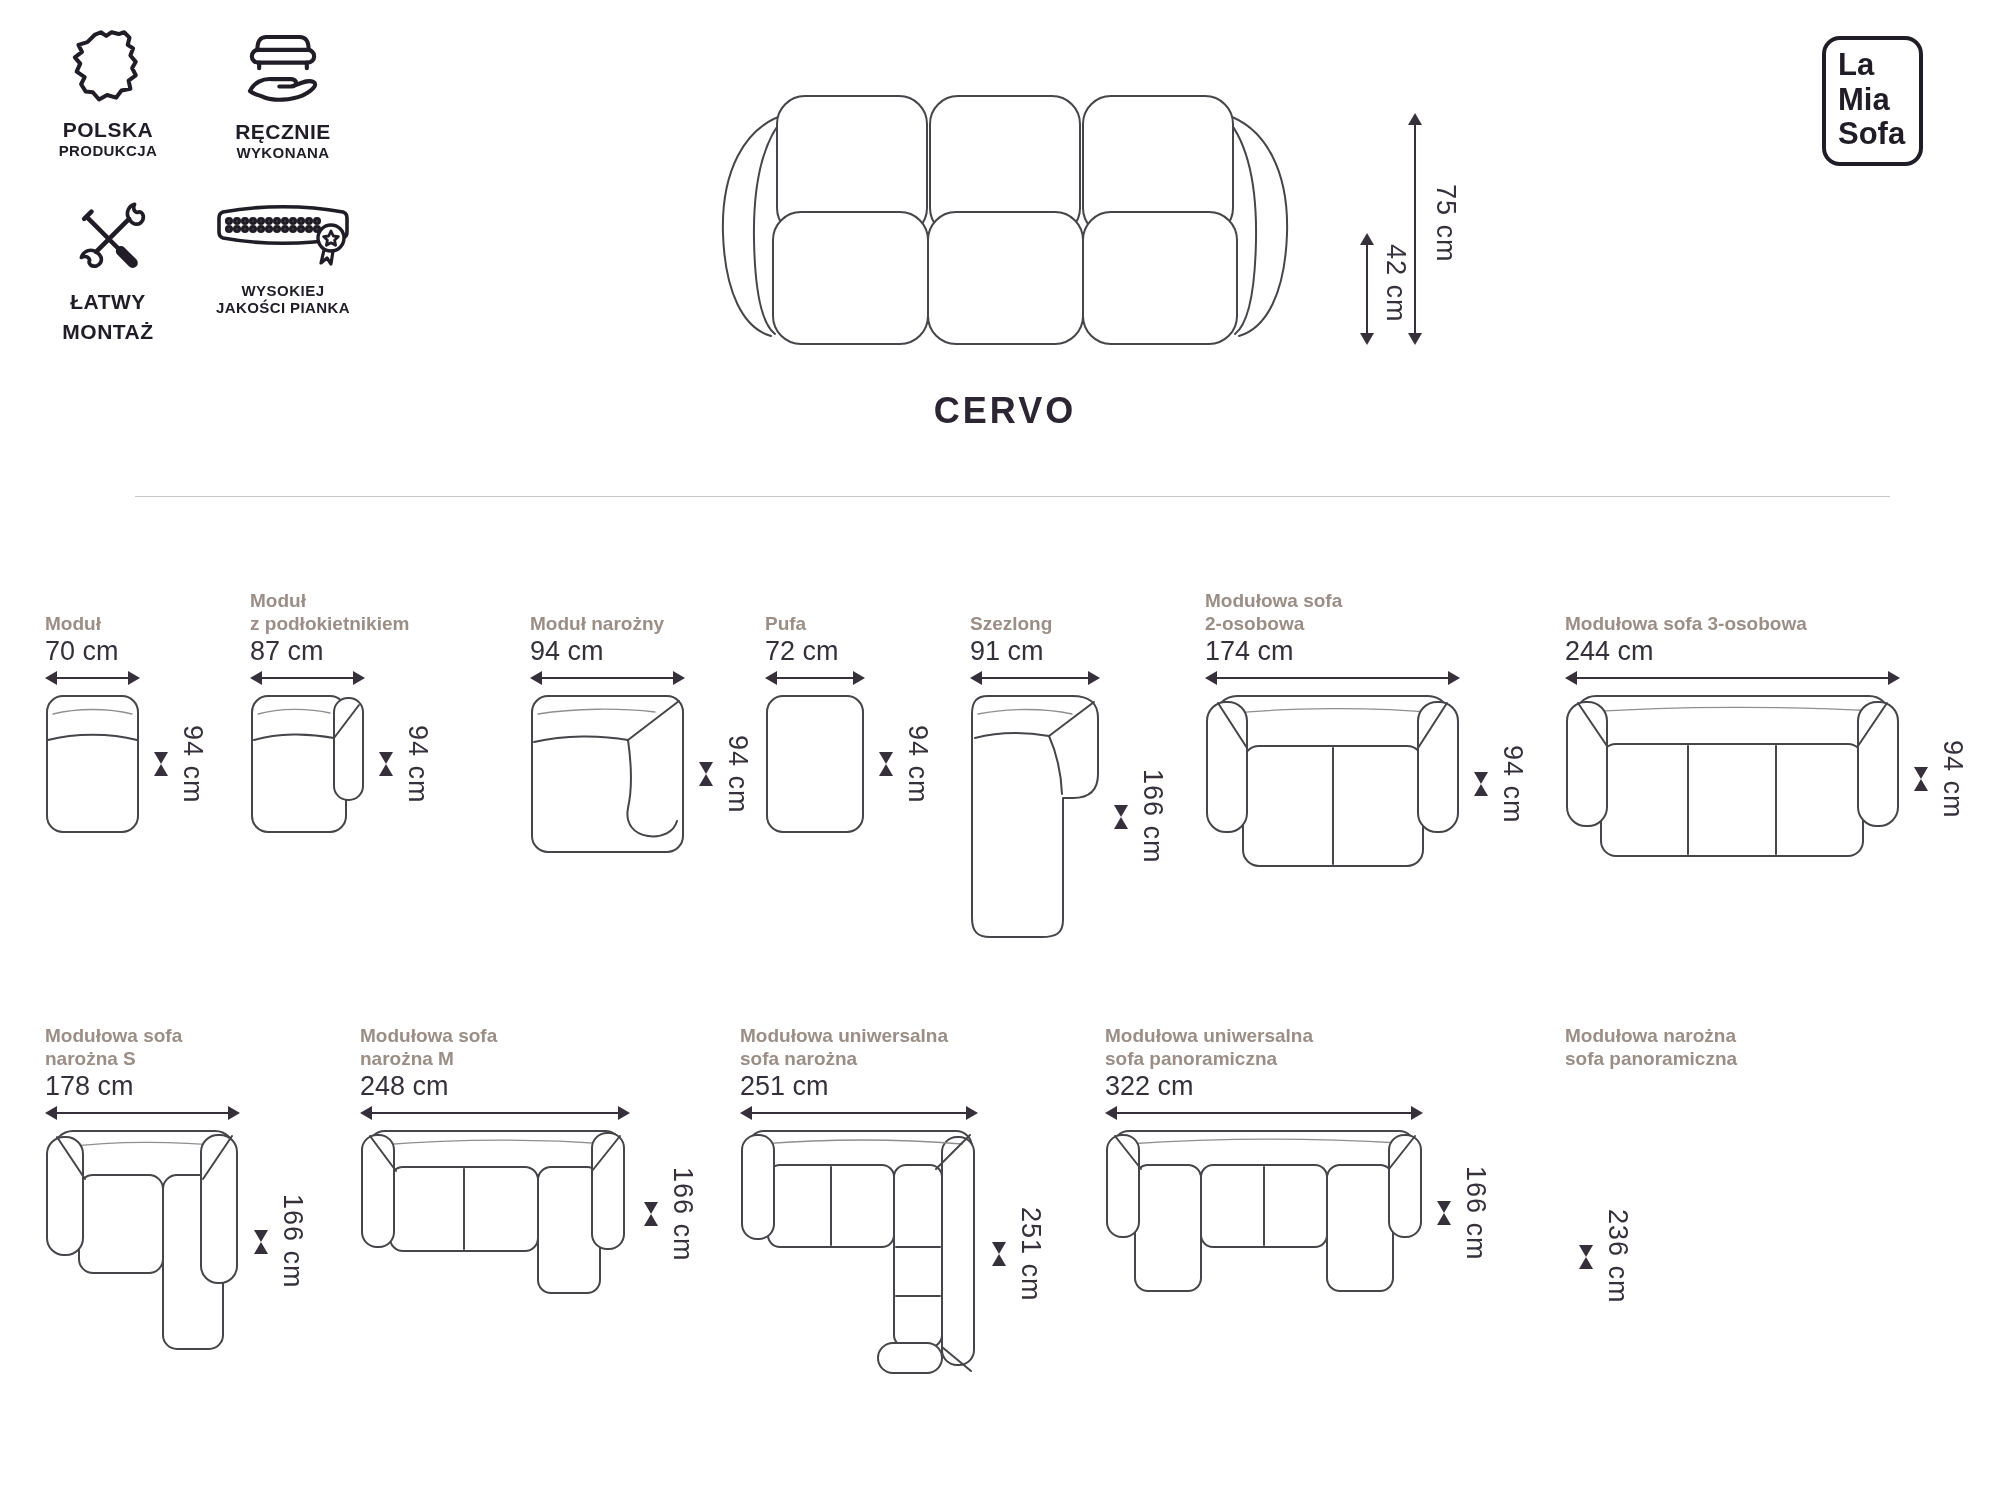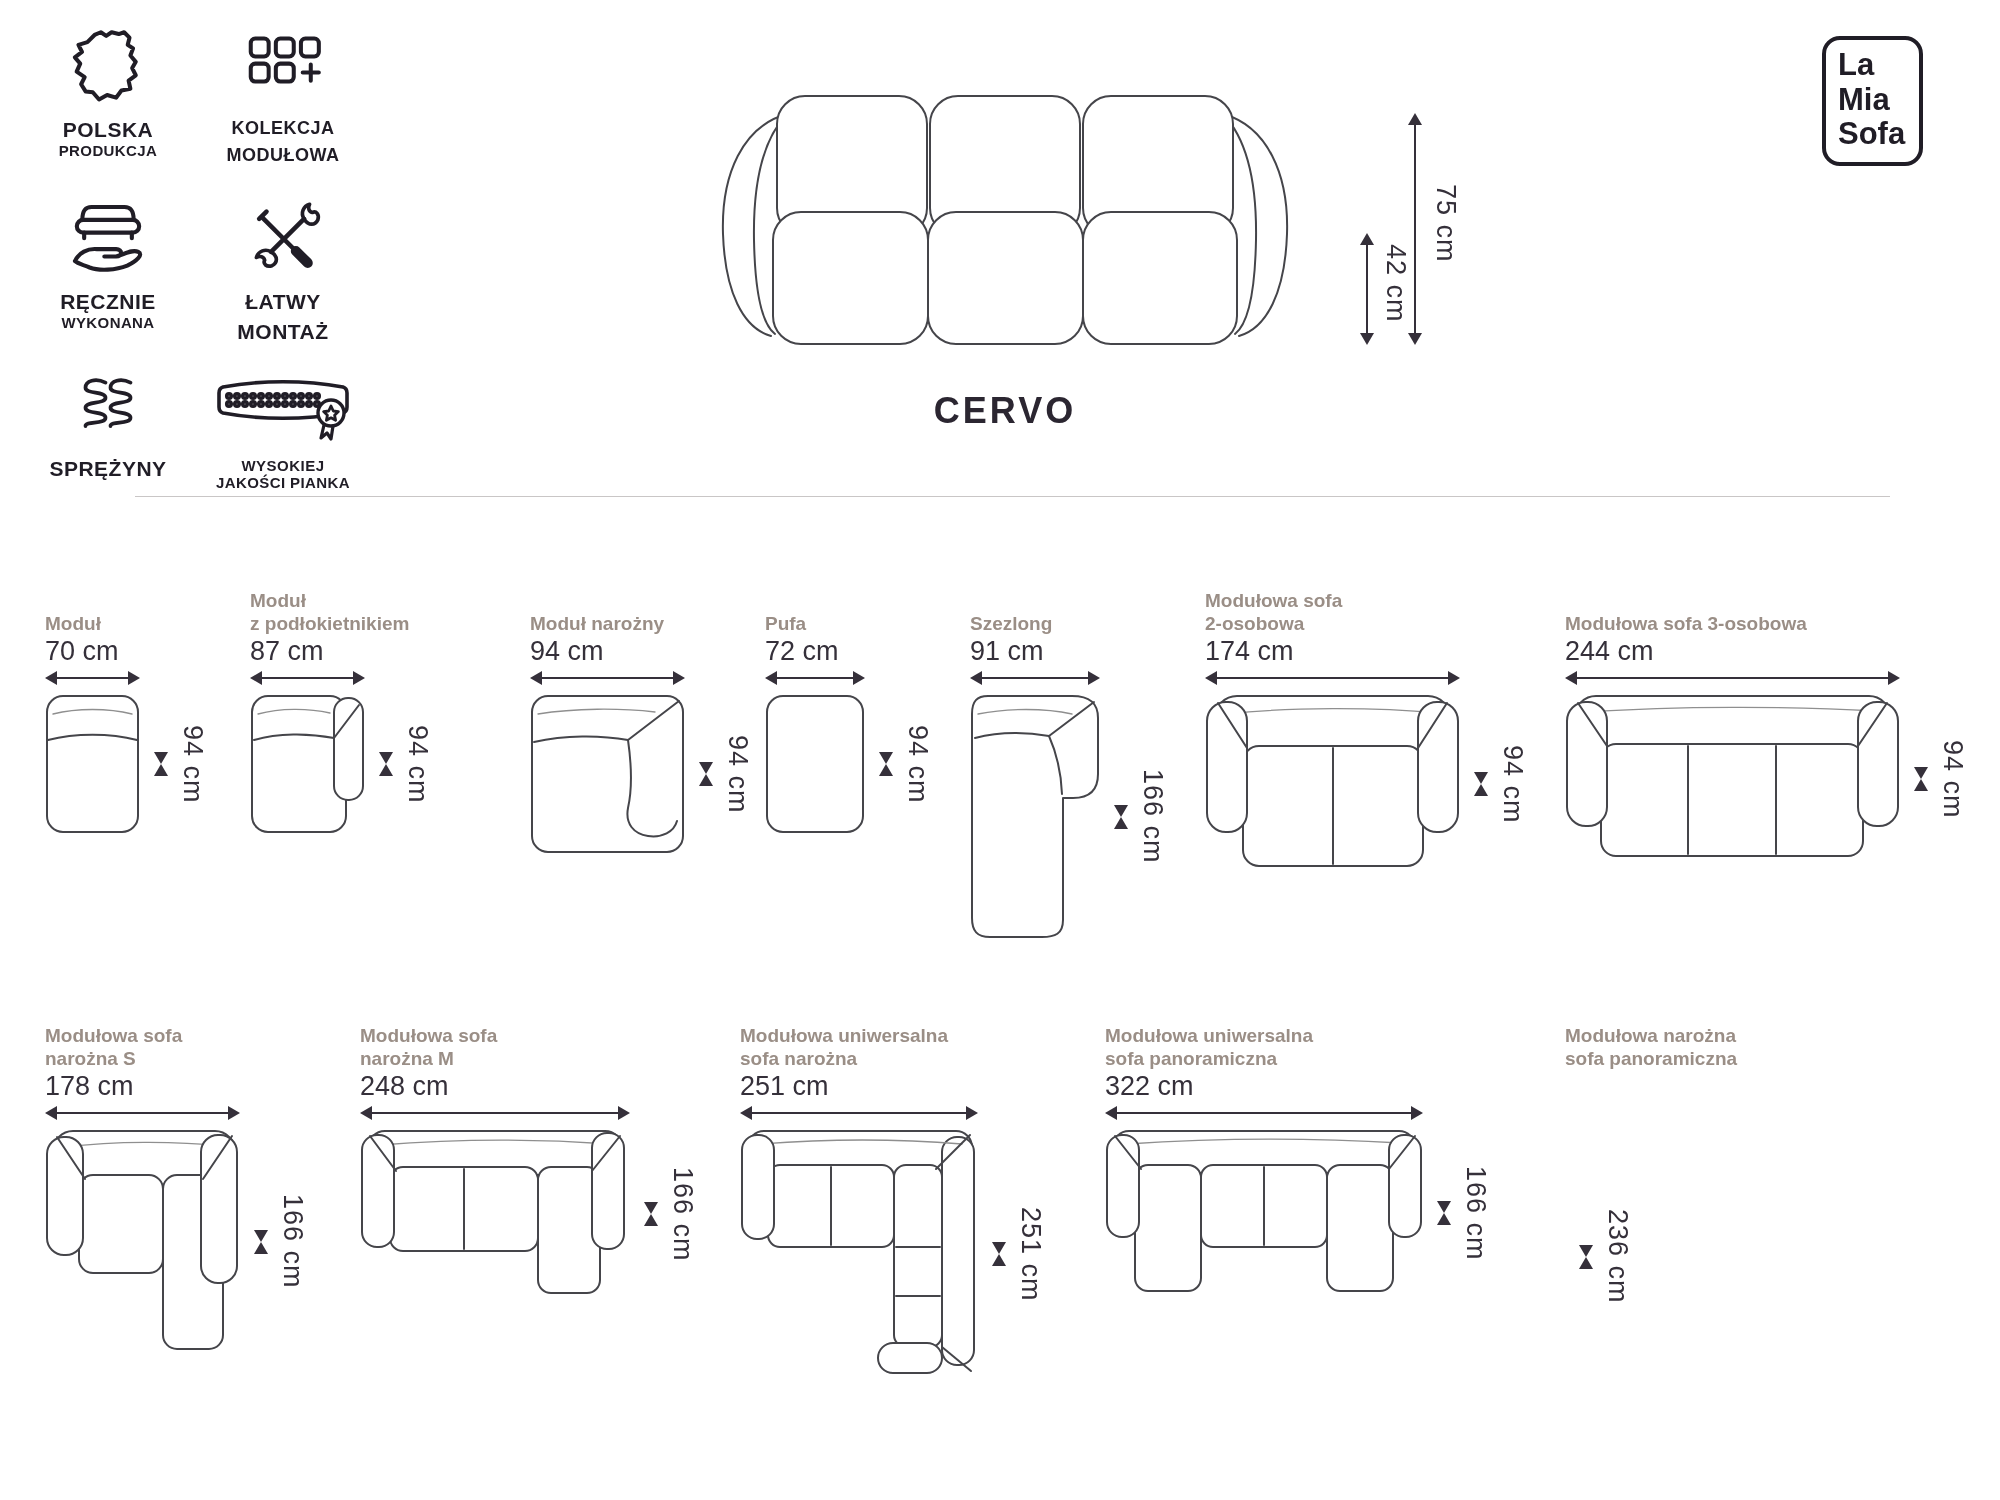--- a/index.html
+++ b/index.html
@@ -68,34 +68,20 @@
   <div class="features">
     <div class="feature">
       <span class="ictop">
         <svg class="ic" width="86" height="86" viewBox="0 0 96 96">
           <path d="M33,10 L40,7 L46,11 L52,7 L60,9 L66,7 L72,13 L70,21 L76,25 L73,33 L79,40 L75,47 L79,55 L71,61 L73,70 L63,72 L57,80 L47,77 L38,82 L31,74 L23,73 L18,65 L22,57 L13,51 L17,42 L11,35 L19,29 L15,21 L25,18 Z"></path>
         </svg>
       </span>
       <div class="fl1">POLSKA</div>
       <div class="fl2">PRODUKCJA</div>
     </div>
-    <div class="feature even">
-      <span class="ictop">
-        <svg class="ic" width="86" height="86" viewBox="0 0 96 96">
-          <rect x="12" y="14" width="20" height="20" rx="5"></rect>
-            <rect x="40" y="14" width="20" height="20" rx="5"></rect>
-            <rect x="68" y="14" width="20" height="20" rx="5"></rect>
-          <rect x="12" y="42" width="20" height="20" rx="5"></rect>
-            <rect x="40" y="42" width="20" height="20" rx="5"></rect>
-          <path d="M70,52 H88 M79,43 V61"></path>
-        </svg>
-      </span>
-      <div class="fl1">KOLEKCJA</div>
-      <div class="fl1">MODUŁOWA</div>
-    </div>
     <div class="feature">
       <span class="ictop">
         <svg class="ic" width="88" height="88" viewBox="0 0 96 96">
           <path d="M20,26 C20,15 24,12 30,12 L66,12 C72,12 76,15 76,26"></path>
           <rect x="14" y="26" width="68" height="14" rx="7"></rect>
           <path d="M22,40 V46 M74,40 V46"></path>
           <path d="M12,71 C16,62 26,57 36,58 L57,58 C64,58 64,66 57,66 L44,66 M57,66 C67,63 75,58 81,61 C87,64 79,71 69,76 C57,81 38,82 28,78 C21,75 15,74 12,71"></path>
         </svg>
       </span>
       <div class="fl1">RĘCZNIE</div>
@@ -107,30 +93,20 @@
           <path d="M30,17 L22,25" style="stroke-width:5"></path>
           <path d="M25,23 L62,60" style="stroke-width:5"></path>
           <path d="M62,60 L75,73" style="stroke-width:11"></path>
           <path d="M71,25 L35,61" style="stroke-width:5"></path>
           <path d="M71,25 C67,19 70,11 77,9 C75,13 76,17 80,18 C84,16 88,20 86,26 C83,32 76,33 71,25 Z" style="stroke-width:4"></path>
           <path d="M35,61 C29,57 21,60 19,67 C23,65 27,66 28,70 C26,74 30,78 36,76 C42,73 43,66 35,61 Z" style="stroke-width:4"></path>
         </svg>
       </span>
       <div class="fl1">ŁATWY</div>
       <div class="fl1">MONTAŻ</div>
-    </div>
-    <div class="feature">
-      <span class="ictop">
-        <svg class="ic" width="80" height="80" viewBox="0 0 96 96">
-          <path d="M45,14 C33,8 21,12 21,20 C21,28 45,24 45,32 C45,40 21,36 21,44 C21,52 45,48 45,56 C45,64 21,60 21,66"></path>
-          <path d="M75,14 C63,8 51,12 51,20 C51,28 75,24 75,32 C75,40 51,36 51,44 C51,52 75,48 75,56 C75,64 51,60 51,66"></path>
-        </svg>
-      </span>
-      <div class="fl1">SPRĘŻYNY</div>
-      <div class="fl2"></div>
     </div>
     <div class="feature small">
       <span class="ictop">
         <svg class="ic" width="140" height="80" viewBox="0 0 140 80">
           <path style="stroke-width:3.6" d="M10,16 C48,9 92,9 130,16 C133,17 134,19 134,22 L134,36 C134,39 133,41 130,42 C92,49 48,49 10,42 C7,41 6,39 6,36 L6,22 C6,19 7,17 10,16 Z"></path>
           <g class="fill">
             <circle cx="16" cy="25" r="1.8"></circle>
               <circle cx="24" cy="25" r="1.8"></circle>
               <circle cx="32" cy="25" r="1.8"></circle>
               <circle cx="40" cy="25" r="1.8"></circle>

